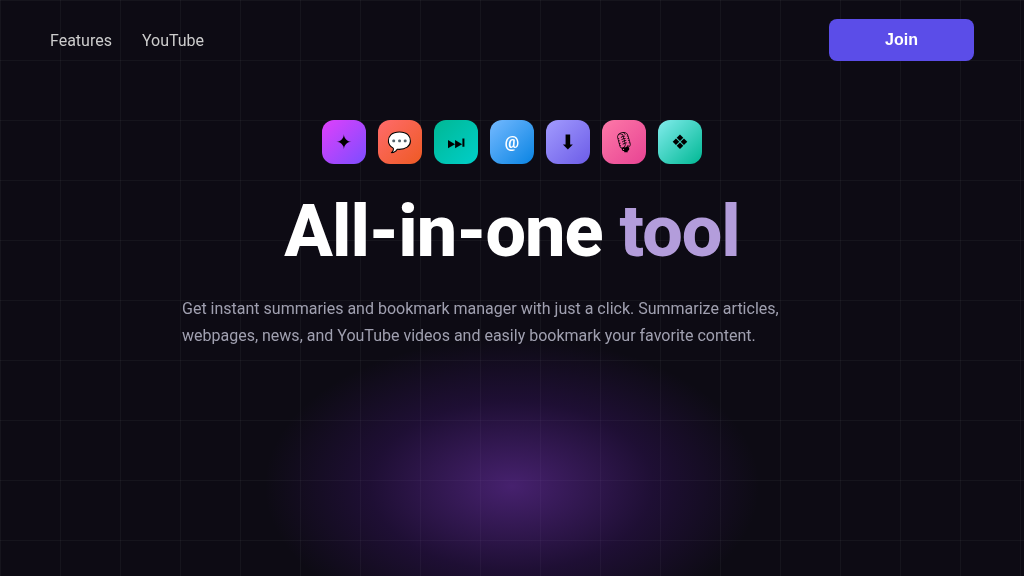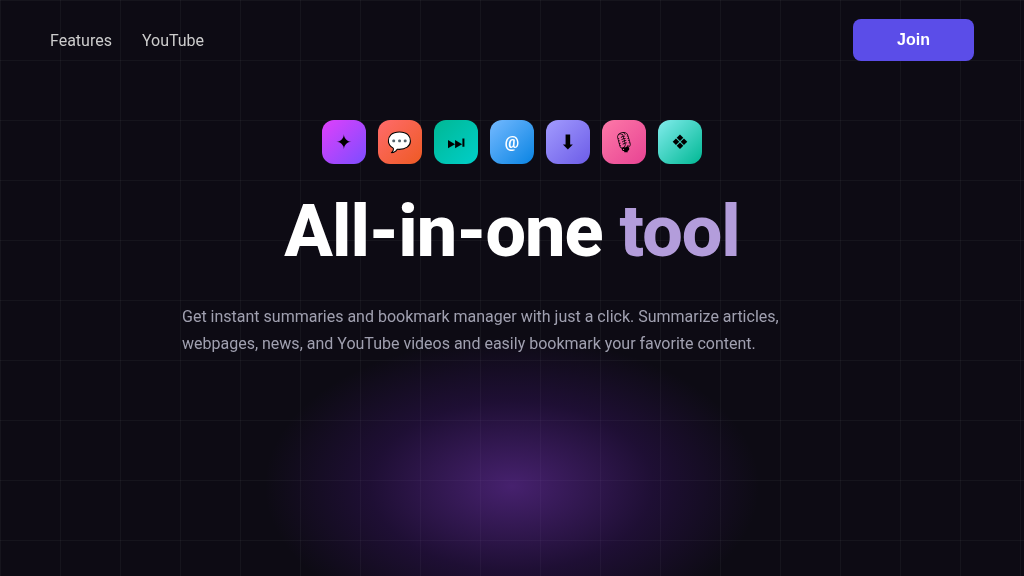--- a/index.html
+++ b/index.html
@@ -84,21 +84,21 @@
       font-size: 16px;
       text-decoration: none;
       cursor: pointer;
     }
 
     .join-btn {
       background: #5b4de8;
       color: #ffffff;
       border: none;
       border-radius: 8px;
-      padding: 12px 44px;
+      padding: 12px 56px;
       font-size: 16px;
       font-weight: 600;
       cursor: pointer;
       transition: background 0.2s;
     }
 
     
     .hero {
       position: relative;
       z-index: 5;
@@ -129,21 +129,21 @@
     .icon-2 { background: linear-gradient(135deg, #ff6b6b, #ee5a24); }
     .icon-3 { background: linear-gradient(135deg, #00b894, #00cec9); }
     .icon-4 { background: linear-gradient(135deg, #74b9ff, #0984e3); }
     .icon-5 { background: linear-gradient(135deg, #a29bfe, #6c5ce7); }
     .icon-6 { background: linear-gradient(135deg, #fd79a8, #e84393); }
     .icon-7 { background: linear-gradient(135deg, #81ecec, #00b894); }
 
     
     .hero-title {
       text-align: center;
-      margin-bottom: 32px;
+      margin-bottom: 24px;
       line-height: 1.1;
     }
 
     .hero-title-line1 {
       display: block;
       font-size: 72px;
       font-weight: 800;
       color: #ffffff;
       letter-spacing: -1px;
     }

